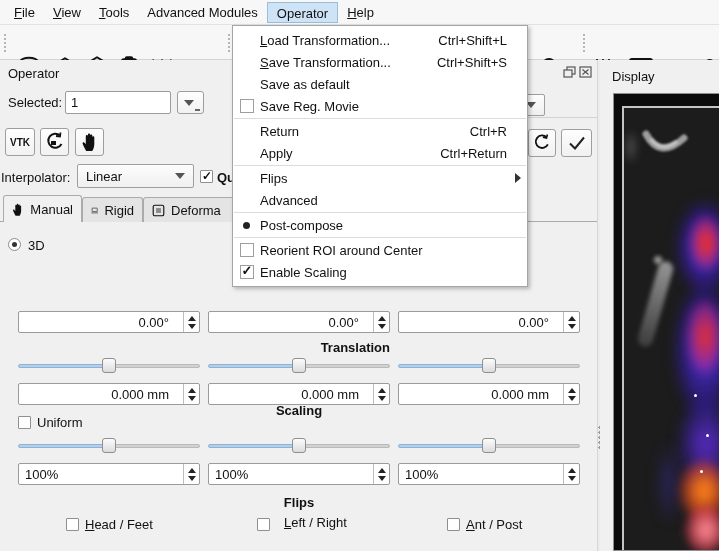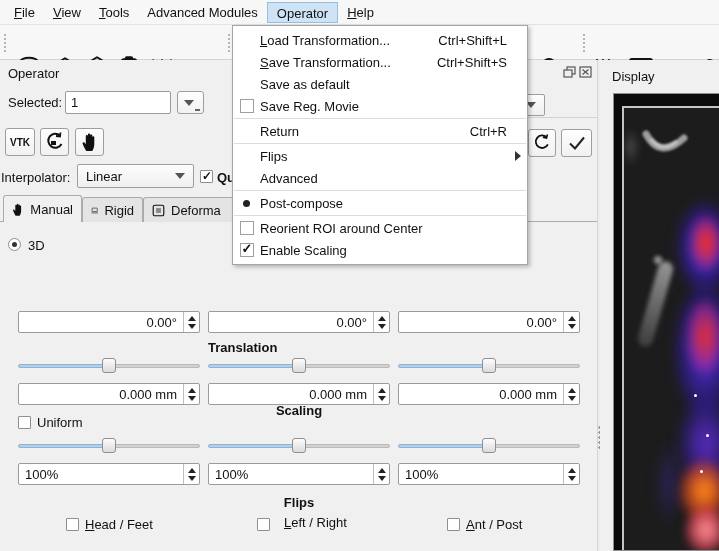--- a/index.html
+++ b/index.html
@@ -44,21 +44,21 @@
   .input { position:absolute; background:#fff; border:1px solid #9b9b9b; border-radius:2px; padding-left:5px; display:flex; align-items:center; }
   .btn { position:absolute; background:linear-gradient(#fefefe,#f1f1f1); border:1px solid #9e9e9e; border-radius:3px; display:flex; align-items:center; justify-content:center; }
   .combo { position:absolute; background:linear-gradient(#fdfdfd,#efefef); border:1px solid #9e9e9e; border-radius:2px; display:flex; align-items:center; padding-left:8px; }
   .combo .caret, .dropbtn .caret { position:absolute; right:8px; width:0; height:0; border-left:5px solid transparent; border-right:5px solid transparent; border-top:6px solid #555; }
   .dropbtn .sub { position:absolute; right:3px; bottom:2px; width:5px; height:2px; background:#666; }
   .cb { position:absolute; width:13px; height:13px; background:#fff; border:1px solid #8f8f8f; border-radius:1px; }
   .cb.checked::after { content:"✓"; position:absolute; left:1px; top:-2px; font-size:12px; font-weight:bold; color:#111; }
   .radio { position:absolute; width:13px; height:13px; border:1px solid #8f8f8f; border-radius:50%; background:#fff; }
   .radio.sel::after { content:""; position:absolute; left:3px; top:3px; width:5px; height:5px; border-radius:50%; background:#333; }
 
-  .spin { position:absolute; height:22px; background:#fff; border:1px solid #9b9b9b; border-radius:2px; display:flex; }
+  .spin { position:absolute; height:22px; background:#fff; border:1px solid #9b9b9b; border-radius:2px; display:flex;gap:8px; }
   .spin .val { flex:1; display:flex; align-items:center; padding:0 6px; }
   .spin .val.right { justify-content:flex-end; }
   .spin .arrows { width:16px; border-left:1px solid #bdbdbd; display:flex; flex-direction:column; align-items:center; justify-content:center; gap:3px; }
   .tri-up { width:0; height:0; border-left:4px solid transparent; border-right:4px solid transparent; border-bottom:5px solid #222; }
   .tri-dn { width:0; height:0; border-left:4px solid transparent; border-right:4px solid transparent; border-top:5px solid #222; }
 
   .slider { position:absolute; height:15px; }
   .slider .groove-l { position:absolute; left:0; top:6px; height:4px; width:50%; background:#b4cfe9; border:1px solid #8fb2d4; border-radius:2px; }
   .slider .groove-r { position:absolute; right:0; top:6px; height:4px; width:50%; background:#d2d2d2; border:1px solid #b9b9b9; border-radius:2px; }
   .slider .handle { position:absolute; left:calc(50% - 7px); top:0; width:14px; height:15px; background:linear-gradient(#fcfcfc,#dcdcdc); border:1px solid #8f8f8f; border-radius:3px; }
@@ -285,21 +285,21 @@
         </span>
     </div>
     <div class="spin" style="left:398px;top:251px;width:182px;">
       <span class="val right">0.00°</span>
       <span class="arrows">
           <span class="tri-up"></span>
           <span class="tri-dn"></span>
         </span>
     </div>
 
-    <span class="label bold-title" style="left:208px;top:280px;width:182px;text-align:left;">Translation</span>
+    <span class="label bold-title" style="left:208px;top:280px;width:182px;text-align:right;">Translation</span>
     <div class="slider" style="left:18px;top:298px;width:182px;">
         <span class="groove-l"></span>
         <span class="groove-r"></span>
         <span class="handle"></span>
       </div>
     <div class="slider" style="left:208px;top:298px;width:182px;">
         <span class="groove-l"></span>
         <span class="groove-r"></span>
         <span class="handle"></span>
       </div>
@@ -437,20 +437,25 @@
           <span class="mcb"></span>
         </span>
       <span class="mlabel">Save Reg. Movie</span>
     </div>
     <div class="msep"></div>
     <div class="mrow">
       <span class="mcheck"></span>
       <span class="mlabel">Return</span>
       <span class="mshort">Ctrl+R</span>
     </div>
+    <div class="mrow">
+      <span class="mcheck"></span>
+      <span class="mlabel">Apply</span>
+      <span class="mshort">Ctrl+Return</span>
+    </div>
     <div class="msep"></div>
     <div class="mrow">
       <span class="mcheck"></span>
       <span class="mlabel">Flips</span>
       <span class="marrow"></span>
     </div>
     <div class="mrow">
       <span class="mcheck"></span>
       <span class="mlabel">Advanced</span>
     </div>

